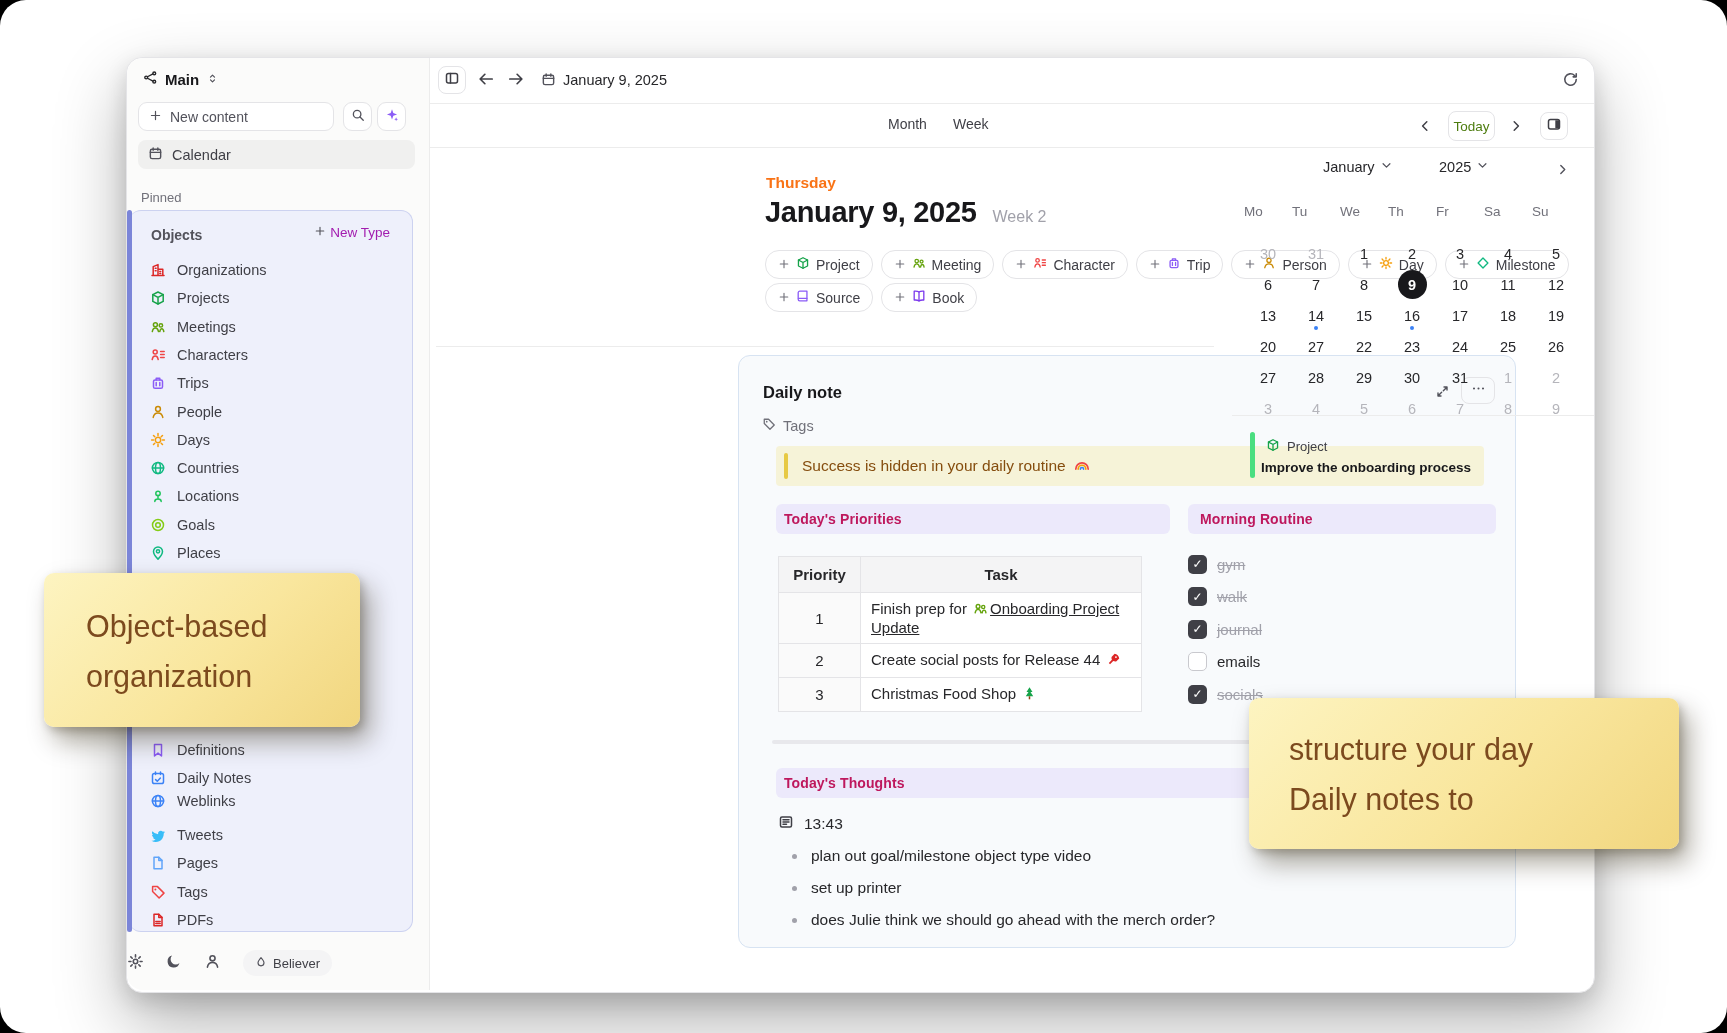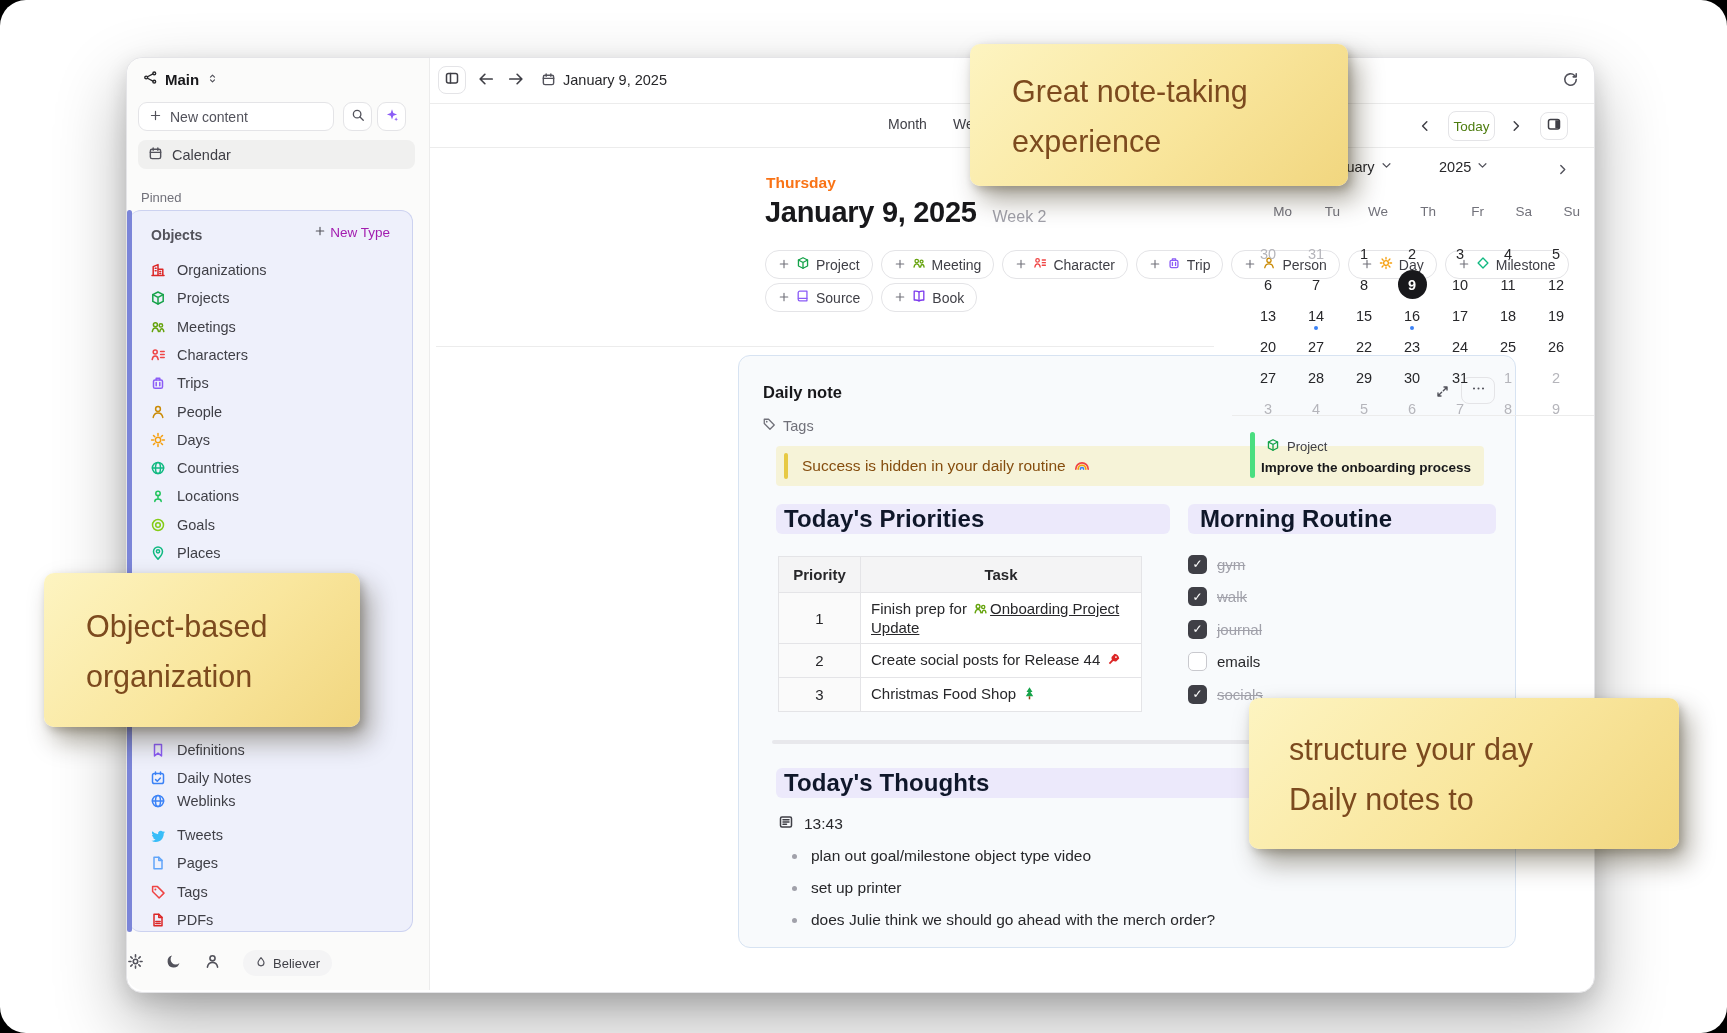--- a/index.html
+++ b/index.html
@@ -43,21 +43,21 @@
         background:#fff;font-size:14px;color:#3f3f46;box-sizing:border-box;cursor:pointer;white-space:nowrap;}
   .card{position:absolute;left:309px;top:297px;width:778px;height:593px;background:#f8fafc;border:1.5px solid #d7e3f2;border-radius:12px;box-sizing:border-box;}
   .card-title{position:absolute;left:24px;top:27px;font-size:16.5px;font-weight:bold;color:#18181b;}
   .morebtn{position:absolute;left:722px;top:21px;width:34px;height:27px;border:1px solid #e4e4e7;border-radius:8px;
            display:flex;align-items:center;justify-content:center;background:transparent;box-sizing:border-box;}
   .tagsrow{position:absolute;left:23px;top:61px;display:flex;align-items:center;gap:7px;font-size:14.5px;color:#71717a;}
   .callout{position:absolute;left:37px;top:90px;width:708px;height:40px;background:#f6f3d8;border-radius:4px;display:flex;align-items:center;}
   .callout .bar{width:4px;height:26px;background:#e7c944;border-radius:2px;margin-left:8px;}
   .callout .ct{margin-left:14px;font-size:15.5px;color:#854d0e;display:flex;align-items:center;gap:7px;}
   .secband{position:absolute;height:30px;background:#ece9fb;border-radius:6px;display:flex;align-items:center;}
-  .secband span{font-size:24px;font-weight:bold;color:#0f172a;letter-spacing:.1px;}
+  .secband span{font-size:14px;font-weight:bold;color:#be185d;letter-spacing:.1px;}
   .ptable{position:absolute;left:39px;top:200px;width:364px;border-collapse:collapse;font-size:15px;color:#27272a;}
   .ptable th{background:#f4f4f5;border:1px solid #e4e4e7;font-weight:bold;height:33px;}
   .ptable td{border:1px solid #e4e4e7;padding:7px 10px;vertical-align:middle;background:#fff;}
   .ptable td.pcol{background:#fafafa;text-align:center;width:58px;}
   .ptable a{color:#27272a;text-decoration:underline;}
   .chk-list{position:absolute;left:449px;top:192px;}
   .chk-item{display:flex;align-items:center;gap:10px;height:32.5px;}
   .box{width:19px;height:19px;border-radius:5px;box-sizing:border-box;display:flex;align-items:center;justify-content:center;}
   .box.on{background:#3f3f46;color:#fff;font-size:12px;}
   .box.off{border:1.5px solid #c9c9ce;background:#fff;}
@@ -68,21 +68,21 @@
   .bullet{position:absolute;left:53px;display:flex;align-items:center;gap:14px;font-size:15.5px;color:#27272a;height:20px;}
   .bullet .dot{width:5px;height:5px;border-radius:50%;background:#a1a1aa;}
   
   .right{position:absolute;left:1105px;top:0;width:362px;height:932px;}
   .rline{position:absolute;left:0;width:362px;height:1px;background:#ececec;}
   .todaybtn{position:absolute;left:216px;top:53px;width:47px;height:30px;border:1px solid #e4e4e7;border-radius:8px;
             display:flex;align-items:center;justify-content:center;font-size:13.5px;color:#4d7c0f;box-sizing:border-box;background:#fff;cursor:pointer;}
   .mrow{position:absolute;top:101px;display:flex;align-items:center;gap:5px;font-size:14.5px;color:#27272a;cursor:pointer;}
   .cal{position:absolute;left:12px;top:142px;width:336px;}
   .cal .hdr,.cal .row{display:flex;}
-  .cal .hc{width:48px;height:24px;text-align:right;font-size:13.5px;color:#71717a;line-height:24px;}
+  .cal .hc{width:48px;height:24px;text-align:left;font-size:13.5px;color:#71717a;line-height:24px;}
   .cal .dc{width:48px;height:31px;display:flex;flex-direction:column;align-items:center;justify-content:center;font-size:14.5px;color:#27272a;position:relative;cursor:pointer;}
   .cal .dc.muted{color:#b5b5bb;}
   .cal .dc .num{width:29px;height:29px;display:flex;align-items:center;justify-content:center;border-radius:50%;}
   .cal .dc.sel .num{background:#18181b;color:#fff;font-weight:bold;}
   .cal .dc .bdot{position:absolute;bottom:1px;width:4px;height:4px;border-radius:50%;background:#3b82f6;}
   .proj-bar{position:absolute;left:18px;top:374px;width:4.5px;height:46px;background:#4ade80;border-radius:3px;}
   .proj-type{position:absolute;left:34px;top:380px;display:flex;align-items:center;gap:7px;font-size:13px;color:#3f3f46;}
   .proj-title{position:absolute;left:29px;top:402px;font-size:13.5px;font-weight:bold;color:#18181b;}
   
   .sticky{position:absolute;border-radius:10px;background:linear-gradient(135deg,#fdf4c1 0%,#f9e69d 55%,#f1d67f 100%);
@@ -786,24 +786,20 @@
         <span class="ic"><svg width="14" height="14" viewBox="0 0 16 16" fill="none" stroke="#16a34a" stroke-width="1.5" stroke-linecap="round" stroke-linejoin="round">
               <path d="M8 2l5.2 2.6v6.8L8 14 2.8 11.4V4.6z"></path>
               <path d="M2.8 4.6L8 7.4l5.2-2.8M8 7.4V14"></path>
             </svg></span>
         <span>Project</span>
       </div>
       <div class="proj-title">Improve the onboarding process</div>
     </div>
   </div>
 
-  <div class="sticky" style="left:970px;top:44px;width:378px;height:142px;padding:22px 0 0 42px;box-sizing:border-box;">
-    <div class="ln">Great note-taking</div>
-    <div class="ln">experience</div>
-  </div>
   <div class="sticky" style="left:44px;top:573px;width:316px;height:154px;padding:28px 0 0 42px;box-sizing:border-box;">
     <div class="ln">Object-based</div>
     <div class="ln">organization</div>
   </div>
   <div class="sticky" style="left:1249px;top:698px;width:430px;height:151px;padding:26px 0 0 40px;box-sizing:border-box;">
     <div class="ln">structure your day</div>
     <div class="ln">Daily notes to</div>
   </div>
 </div>
 

